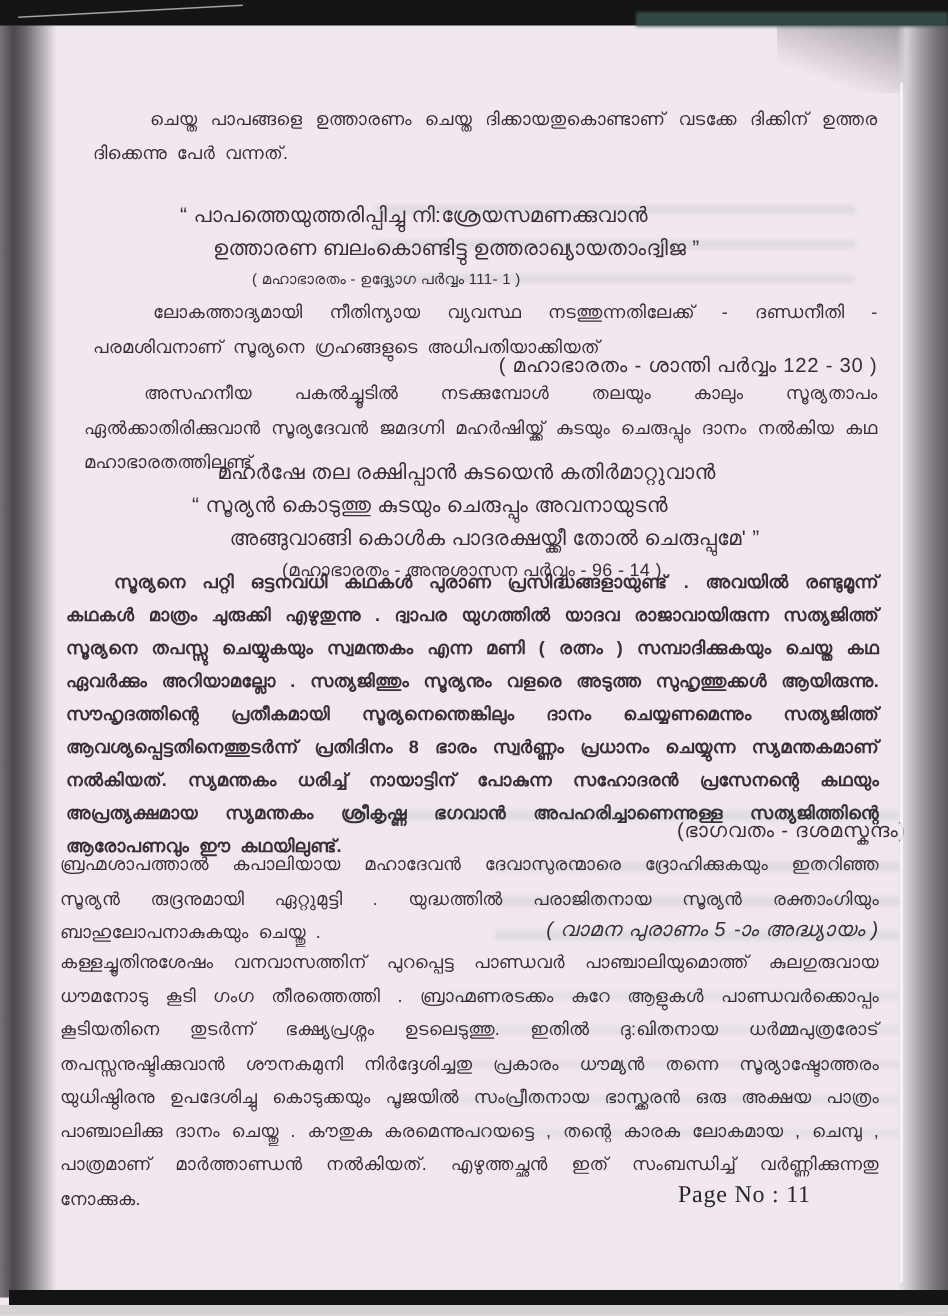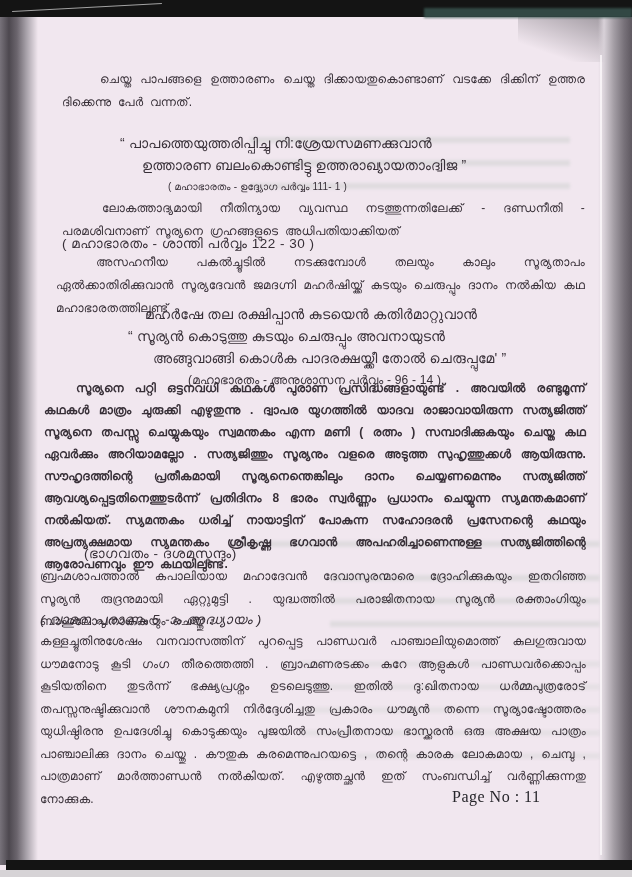--- a/index.html
+++ b/index.html
@@ -29,21 +29,21 @@
   .page-edge-line{position:absolute;top:55px;right:30px;width:2px;height:800px;background:#fbf7fa;opacity:.8;z-index:6;}
   .edge-bottom{position:absolute;left:6px;bottom:7px;width:626px;height:10px;background:var(--edge-dark);z-index:6;}
   .edge-bottom-under{position:absolute;left:0;bottom:0;width:632px;height:7px;background:#d6d3d6;z-index:5;}
   
   .bleed{position:absolute;z-index:1;opacity:.14;filter:blur(1.4px);
     background:repeating-linear-gradient(180deg,rgba(110,150,120,0) 0 9px,rgba(96,138,108,.85) 9px 15px,rgba(110,150,120,0) 15px 23px);}
   
   .txt{position:absolute;z-index:3;font-size:12px;line-height:23px;text-align:justify;letter-spacing:.2px;word-spacing:3px;}
   .verse{position:absolute;z-index:3;font-size:14px;line-height:22px;letter-spacing:.2px;}
   .vline{white-space:nowrap;}
-  .ref{position:absolute;z-index:3;font-size:13.5px;text-align:left;letter-spacing:.5px;}
+  .ref{position:absolute;z-index:3;font-size:13.5px;text-align:right;letter-spacing:.5px;}
   #para1{top:68px;left:62px;width:523px;text-indent:38px;}
   #verse1{top:132px;left:120px;width:380px;}
   #verse1 .l2{padding-left:22px;}
   #verse1 .vref{padding-left:48px;font-size:10px;}
   #para2{top:197px;left:62px;width:523px;text-indent:40px;}
   #ref2{top:236px;left:62px;width:523px;}
   #para3{top:251px;left:56px;width:529px;text-indent:40px;}
   #verse2{top:303px;left:128px;width:400px;}
   #verse2 .l2{padding-left:10px;}
   #verse2 .l3{padding-left:25px;}

